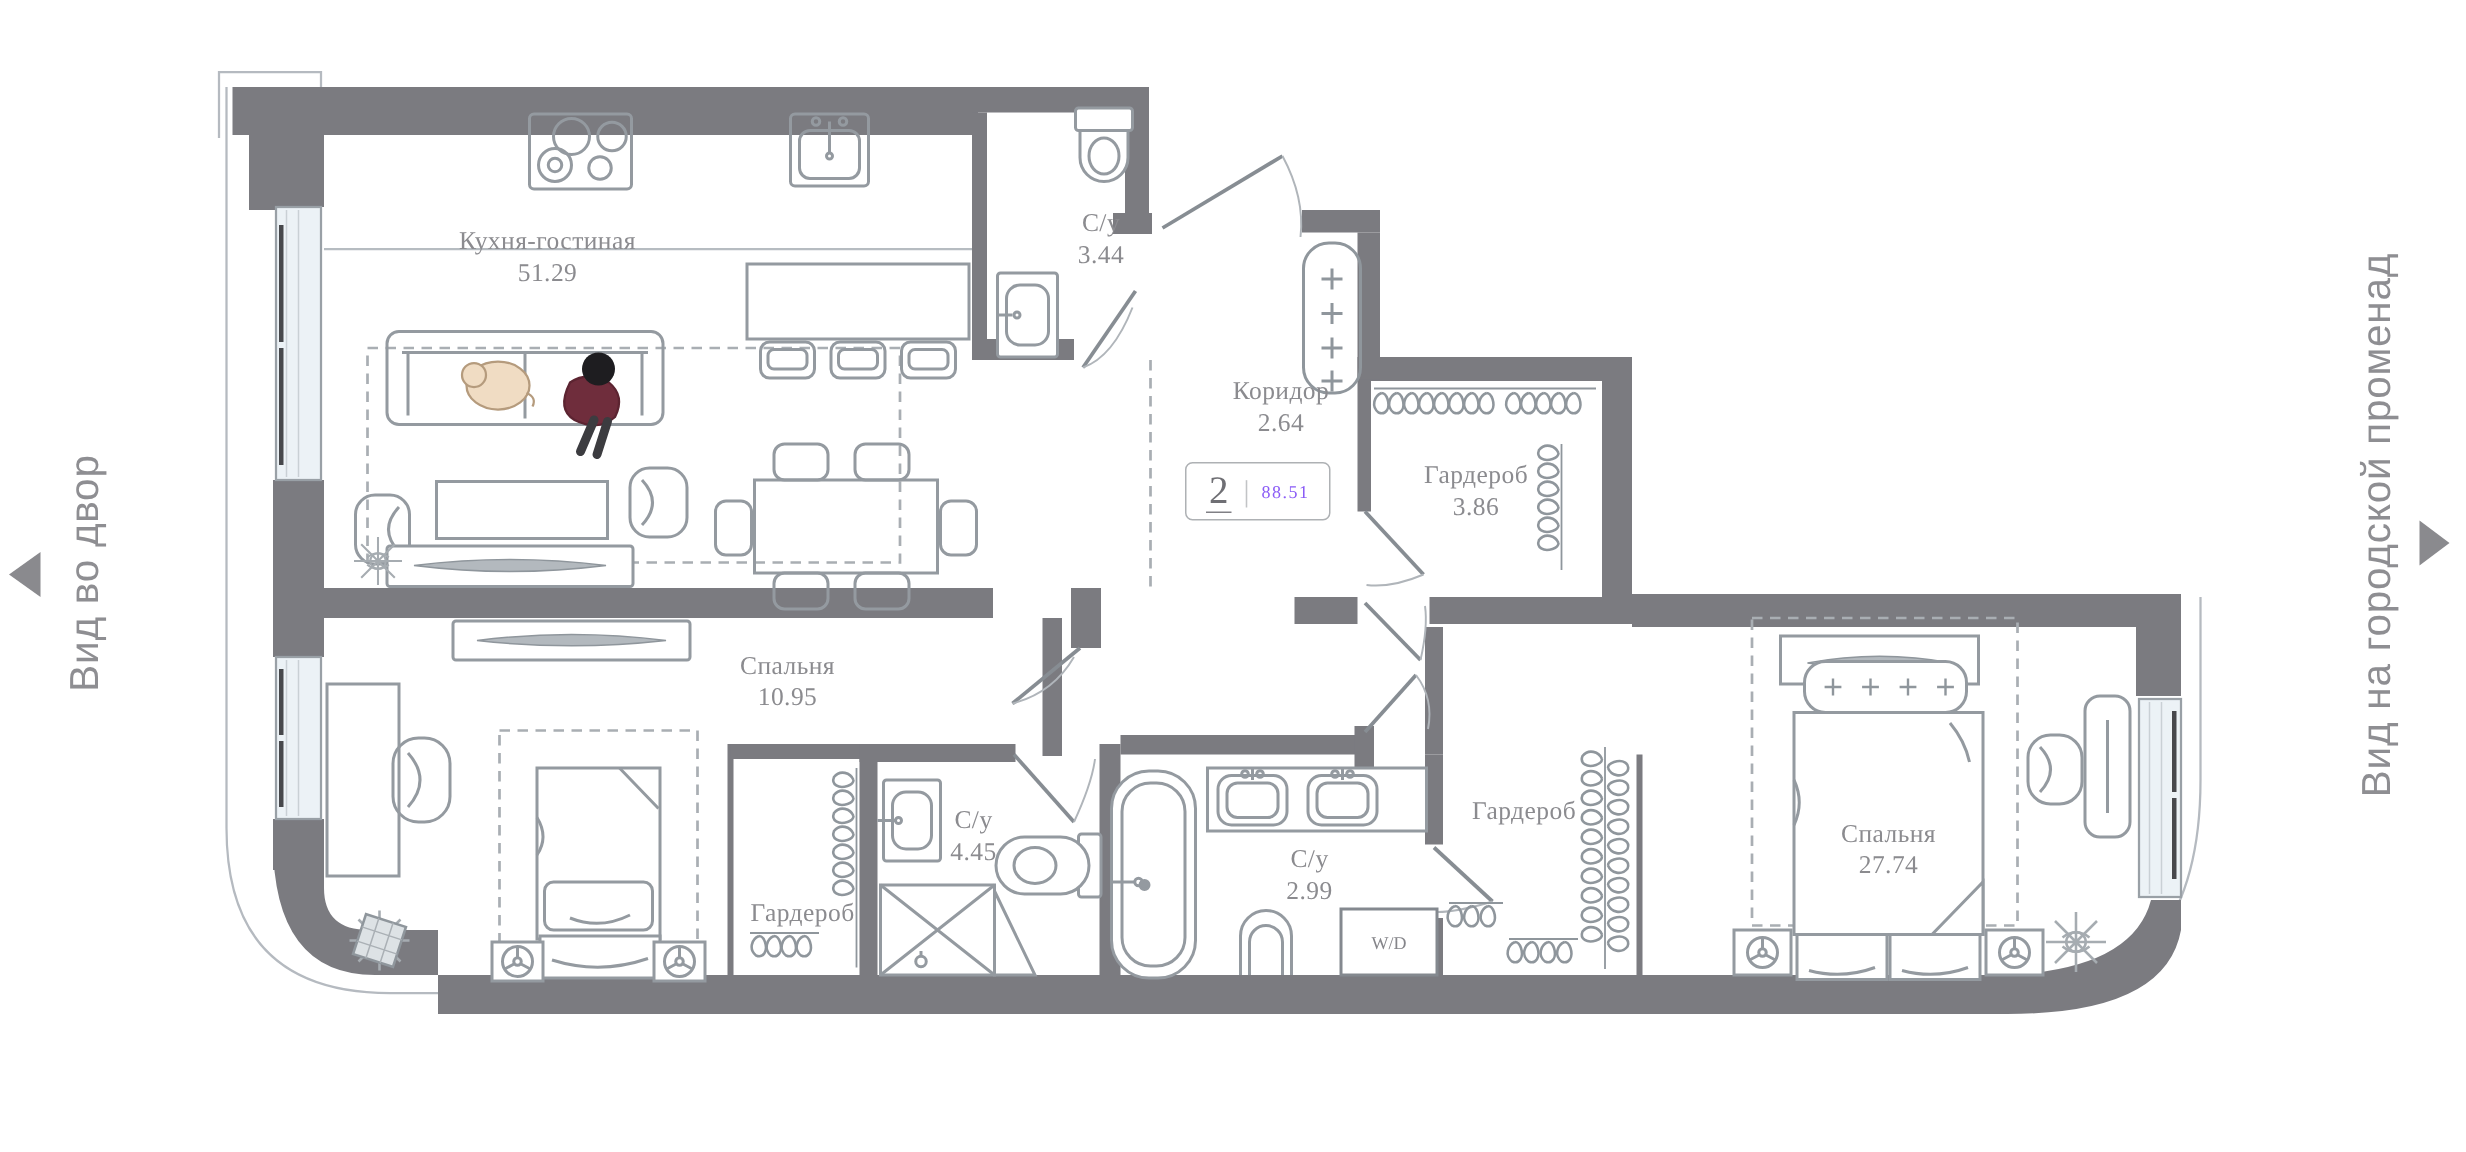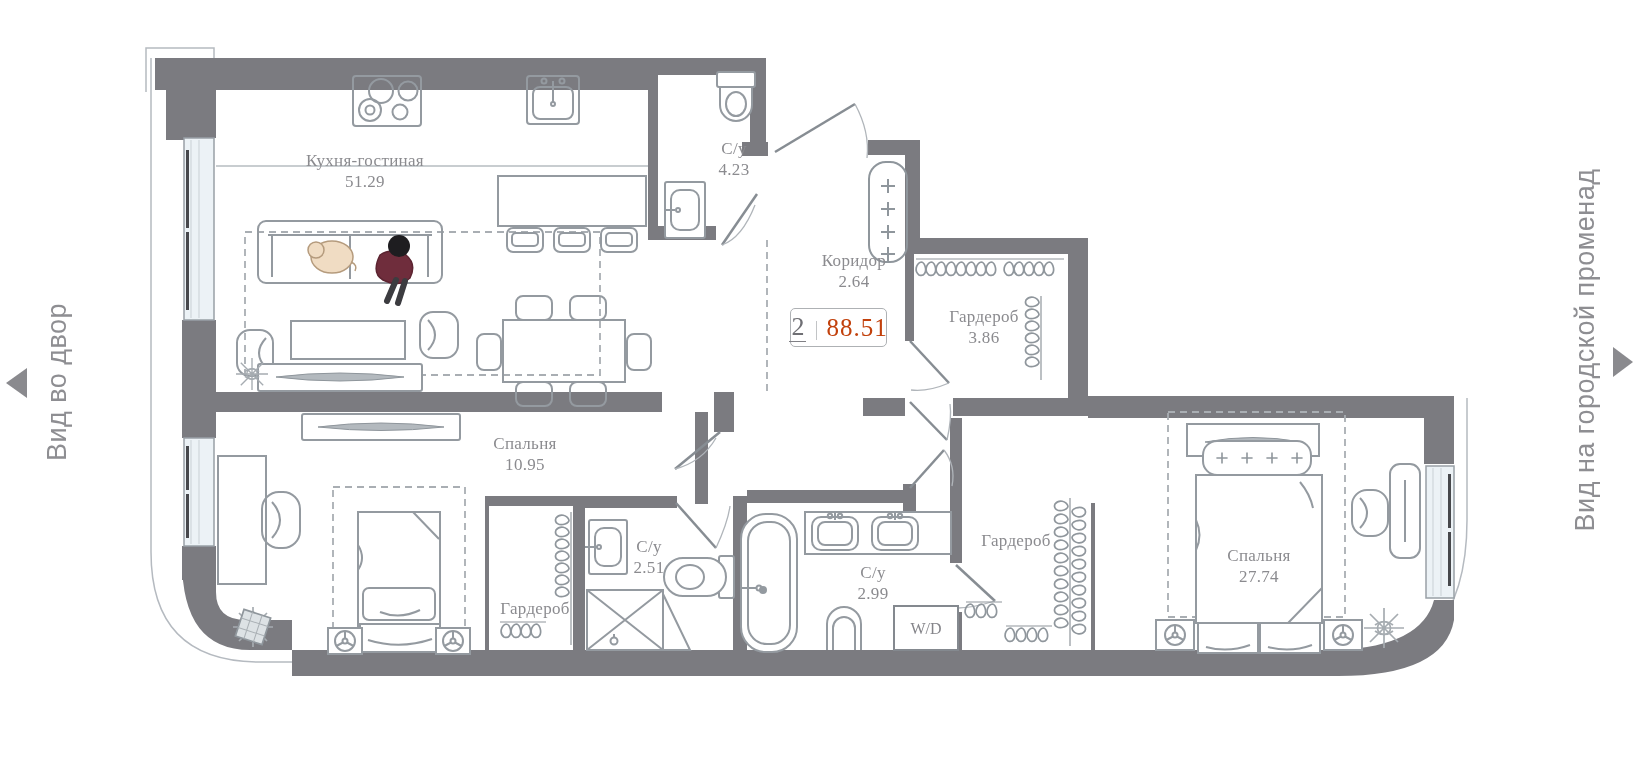--- a/index.html
+++ b/index.html
@@ -2,27 +2,27 @@
 <html><head>
 <meta charset="utf-8">
 <style>
   html,body{margin:0;padding:0;background:#ffffff;}
   .stage{position:relative;width:1644px;height:768px;background:#fff;overflow:hidden;
          font-family:"Liberation Serif",serif;}
   svg{position:absolute;left:0;top:0;}
   .room-label{position:absolute;transform:translateX(-50%);text-align:center;
     color:#8b8b8f;font-size:17px;line-height:21px;letter-spacing:.3px;white-space:nowrap;}
   .room-label .rarea:empty{display:none;}
-  .wd-label{position:absolute;transform:translate(-50%,-50%);color:#85858a;font-size:16px;}
+  .wd-label{position:absolute;transform:translate(-50%,-50%);color:#85858a;font-size:12px;}
   .badge{position:absolute;left:790px;top:308px;width:97px;height:39px;background:#fff;
     border:1.6px solid #aeb1b4;border-radius:5px;display:flex;align-items:center;
     justify-content:center;gap:8px;box-sizing:border-box;}
   .badge .cnt{font-size:26px;color:#6f6f74;line-height:1;border-bottom:1.5px solid #808085;padding:0 2px 1px;}
   .badge .div{font-size:20px;color:#c2c4c6;line-height:1;}
-  .badge .ar{font-size:25px;color:#c2410c;letter-spacing:1px;line-height:1;}
+  .badge .ar{font-size:12px;color:#8b5cf6;letter-spacing:1px;line-height:1;}
   .side-label{position:absolute;font-family:"Liberation Sans",sans-serif;color:#8e8e92;
     font-size:27px;letter-spacing:.5px;white-space:nowrap;transform:translate(-50%,-50%) rotate(-90deg);}
   .arrow-left{position:absolute;left:6px;top:368px;width:0;height:0;
     border-top:15px solid transparent;border-bottom:15px solid transparent;border-right:21px solid #8a8a8e;}
   .arrow-right{position:absolute;left:1613px;top:347px;width:0;height:0;
     border-top:15px solid transparent;border-bottom:15px solid transparent;border-left:20px solid #8a8a8e;}
 </style>
 </head>
 <body>
 
@@ -414,41 +414,41 @@
     <use href="#plant" transform="translate(1384,628)"></use>
   </g>
 </svg>
 
 <div class="room-label" style="left:365px;top:150px">
   <div class="rname">Кухня-гостиная</div>
   <div class="rarea">51.29</div>
 </div>
 <div class="room-label" style="left:734px;top:138px">
   <div class="rname">С/у</div>
-  <div class="rarea">4.23</div>
+  <div class="rarea">3.44</div>
 </div>
 <div class="room-label" style="left:854px;top:250px">
   <div class="rname">Коридор</div>
   <div class="rarea">2.64</div>
 </div>
 <div class="room-label" style="left:984px;top:306px">
   <div class="rname">Гардероб</div>
   <div class="rarea">3.86</div>
 </div>
 <div class="room-label" style="left:525px;top:433px">
   <div class="rname">Спальня</div>
   <div class="rarea">10.95</div>
 </div>
 <div class="room-label" style="left:535px;top:598px">
   <div class="rname">Гардероб</div>
 
 </div>
 <div class="room-label" style="left:649px;top:536px">
   <div class="rname">С/у</div>
-  <div class="rarea">2.51</div>
+  <div class="rarea">4.45</div>
 </div>
 <div class="room-label" style="left:873px;top:562px">
   <div class="rname">С/у</div>
   <div class="rarea">2.99</div>
 </div>
 <div class="room-label" style="left:1016px;top:530px">
   <div class="rname">Гардероб</div>
 
 </div>
 <div class="room-label" style="left:1259px;top:545px">

